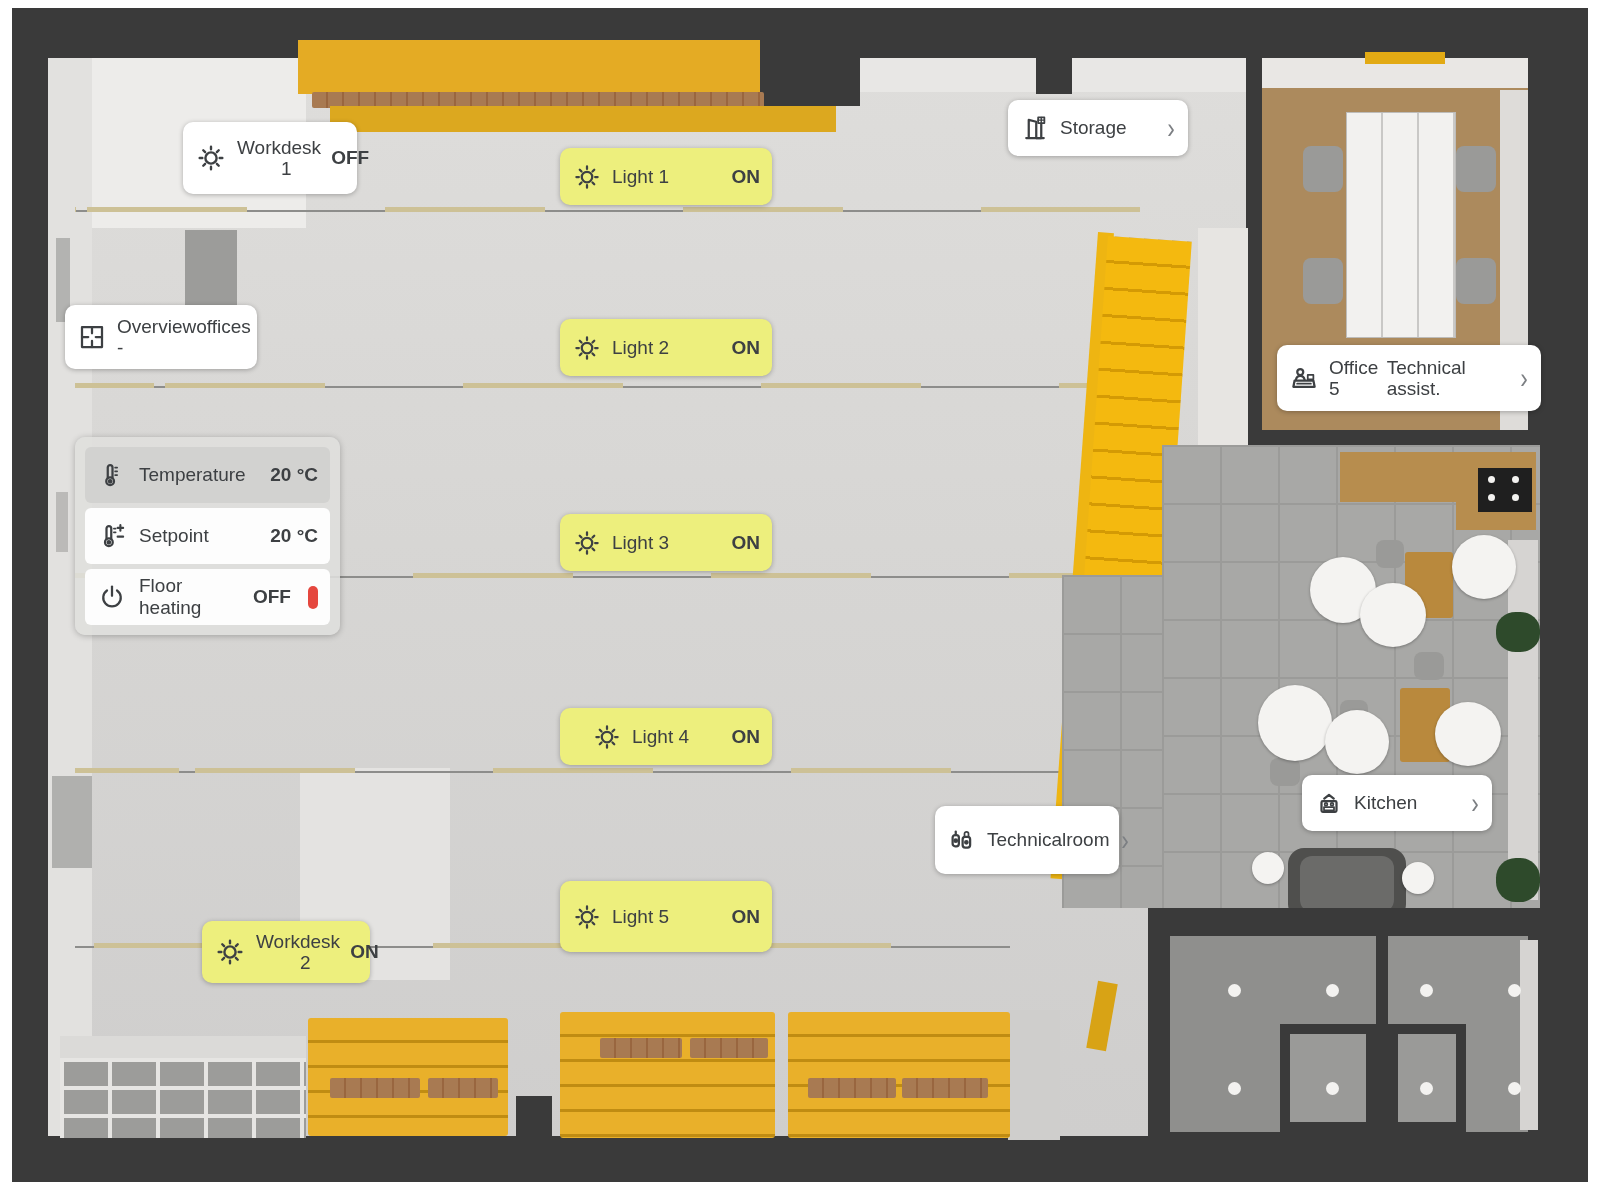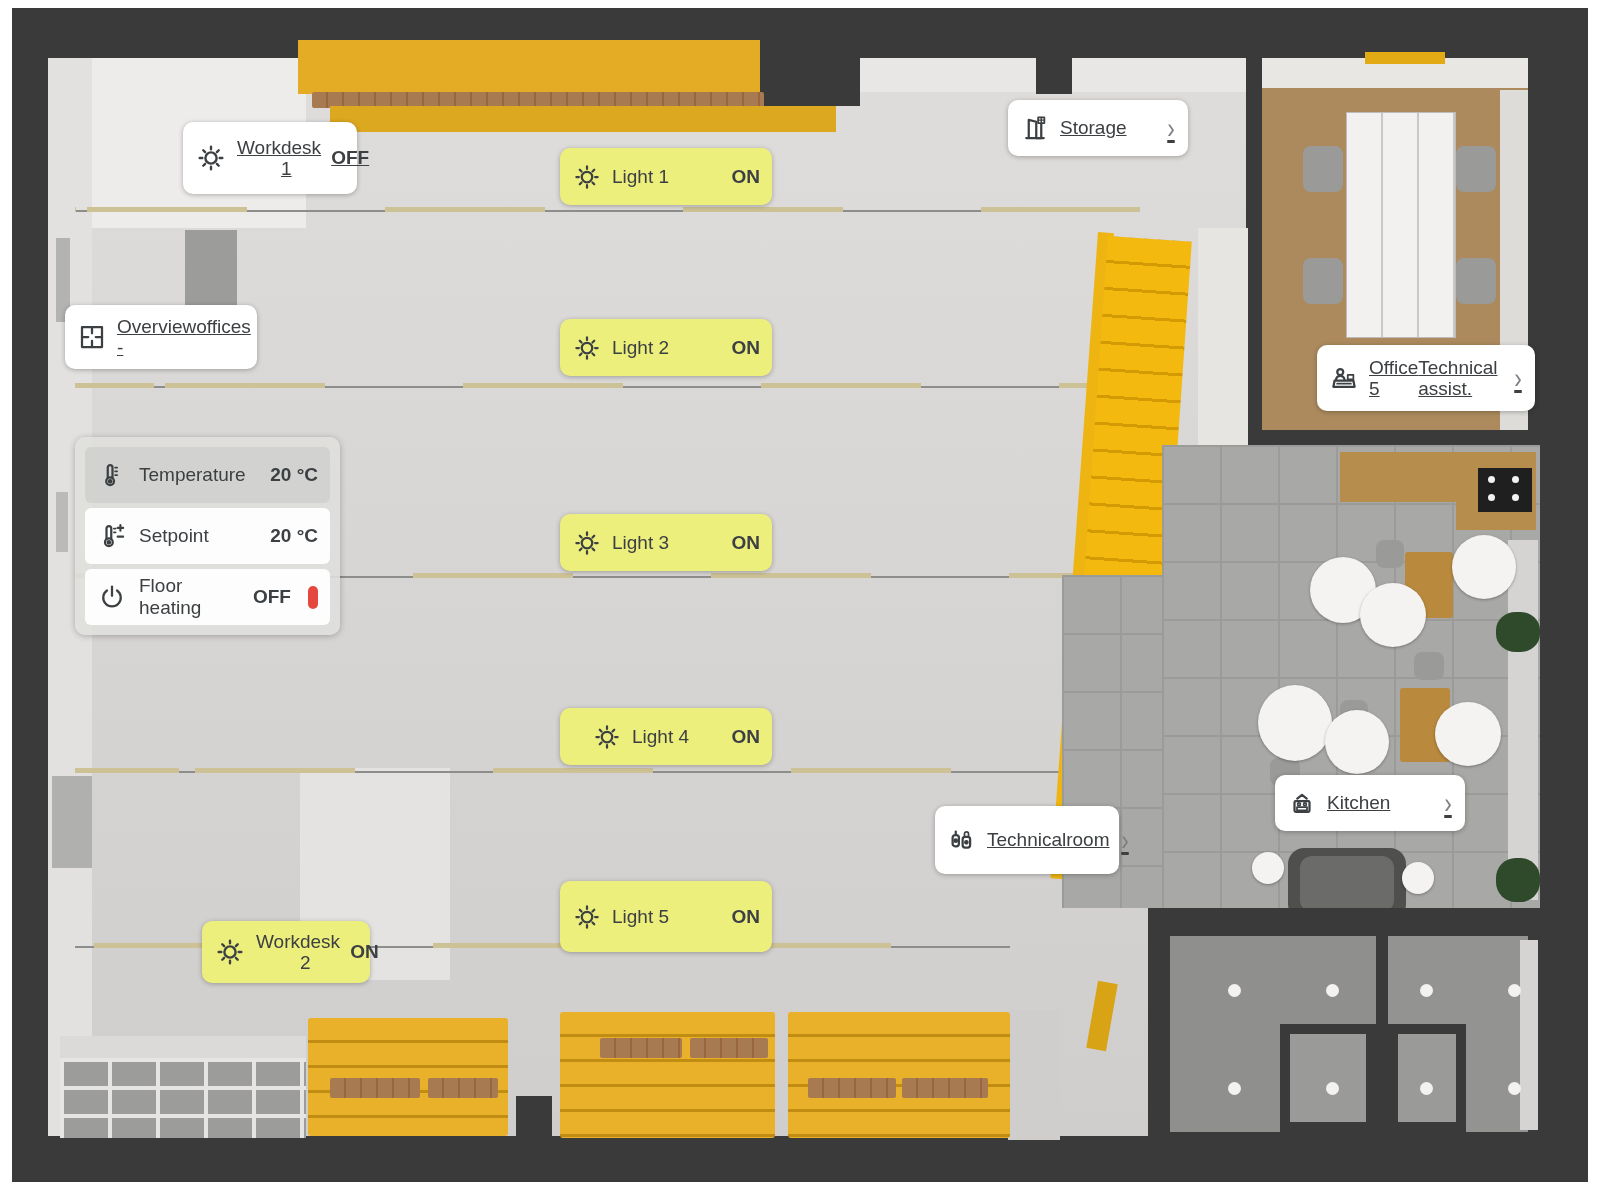--- a/index.html
+++ b/index.html
@@ -31,21 +31,21 @@
     border-radius:2px;}
   .chair{background:#9a9a98;border-radius:8px;}
   .round-table{background:#f4f3f1;border-radius:50%;box-shadow:0 1px 3px rgba(0,0,0,.3);}
   .wood-table{background:#b9893d;border-radius:3px;}
   .plant{background:#2e4a2b;border-radius:45%;}
   .dot{width:13px;height:13px;border-radius:50%;background:#f3f2f0;}
 
   
   .card{display:flex;align-items:center;gap:10px;padding:6px 12px;border-radius:10px;
     box-shadow:0 1px 5px rgba(0,0,0,.28);box-sizing:border-box;font-size:19px;font-weight:500;}
-  .card-white{background:#ffffff;text-decoration:underline;}
+  .card-white{background:#ffffff;}
   .card-yellow{background:#edef7d;}
   .lines{display:flex;flex-direction:row;line-height:1.12;}
   .val{font-weight:700;margin-left:auto;}
   .chev{margin-left:auto;color:#7c7f83;font-size:30px;font-weight:400;line-height:1;
     transform:scaleX(.75);}
   .icon{flex:0 0 auto;display:flex;}
 
   #thermo-panel{left:75px;top:437px;width:265px;background:rgba(223,223,221,.88);
     border-radius:10px;padding:10px;box-sizing:border-box;box-shadow:0 1px 6px rgba(0,0,0,.25);}
   .t-row{display:flex;align-items:center;gap:12px;background:#fdfdfd;border-radius:6px;
@@ -297,38 +297,38 @@
             <path d="M8 6.8a7 7 0 108 0"></path>
             <path d="M12 3.6v7.4"></path>
           </svg>
       </span>
       <span>Floor heating</span>
       <span class="t-val">OFF</span>
       <span class="pill pill-red"></span>
     </div>
   </div>
 
-  <div class="abs card card-white" style="left:1277px;top:345px;width:218px;height:66px;margin-left:40px;">
+  <div class="abs card card-white" style="left:1277px;top:345px;width:264px;height:66px;">
     <span class="icon">
       <svg class="g" viewBox="0 0 24 24" width="30" height="30">
           <circle cx="9" cy="7.2" r="2.4"></circle>
           <path d="M5.5 13.5c.4-2 1.7-3.2 3.5-3.2s3.1 1.2 3.5 3.2"></path>
           <path d="M4.5 14h15l1 5h-17z"></path>
           <path d="M6.5 16.5h11" stroke-width="1.4"></path>
           <rect x="15" y="9.5" width="4.5" height="3.5" stroke-width="1.4"></rect>
         </svg>
     </span>
     <span class="lines">
       <span>Office 5</span>
       <span>Technical assist.</span>
     </span>
     <span class="chev">›</span>
   </div>
 
-  <div class="abs card card-white" style="left:1275px;top:775px;width:190px;height:56px;">
+  <div class="abs card card-white" style="left:1302px;top:775px;width:190px;height:56px;">
     <span class="icon">
       <svg class="g" viewBox="0 0 24 24" width="30" height="30">
           <path d="M8.2 8.5l3.8-3 3.8 3"></path>
           <rect x="6" y="10.5" width="12" height="8.5" rx="1"></rect>
           <circle cx="9.6" cy="13" r="1.1" stroke-width="1.4"></circle>
           <circle cx="14.4" cy="13" r="1.1" stroke-width="1.4"></circle>
           <rect x="8" y="15.2" width="8" height="2.6" stroke-width="1.4"></rect>
         </svg>
     </span>
     <span>Kitchen</span>

